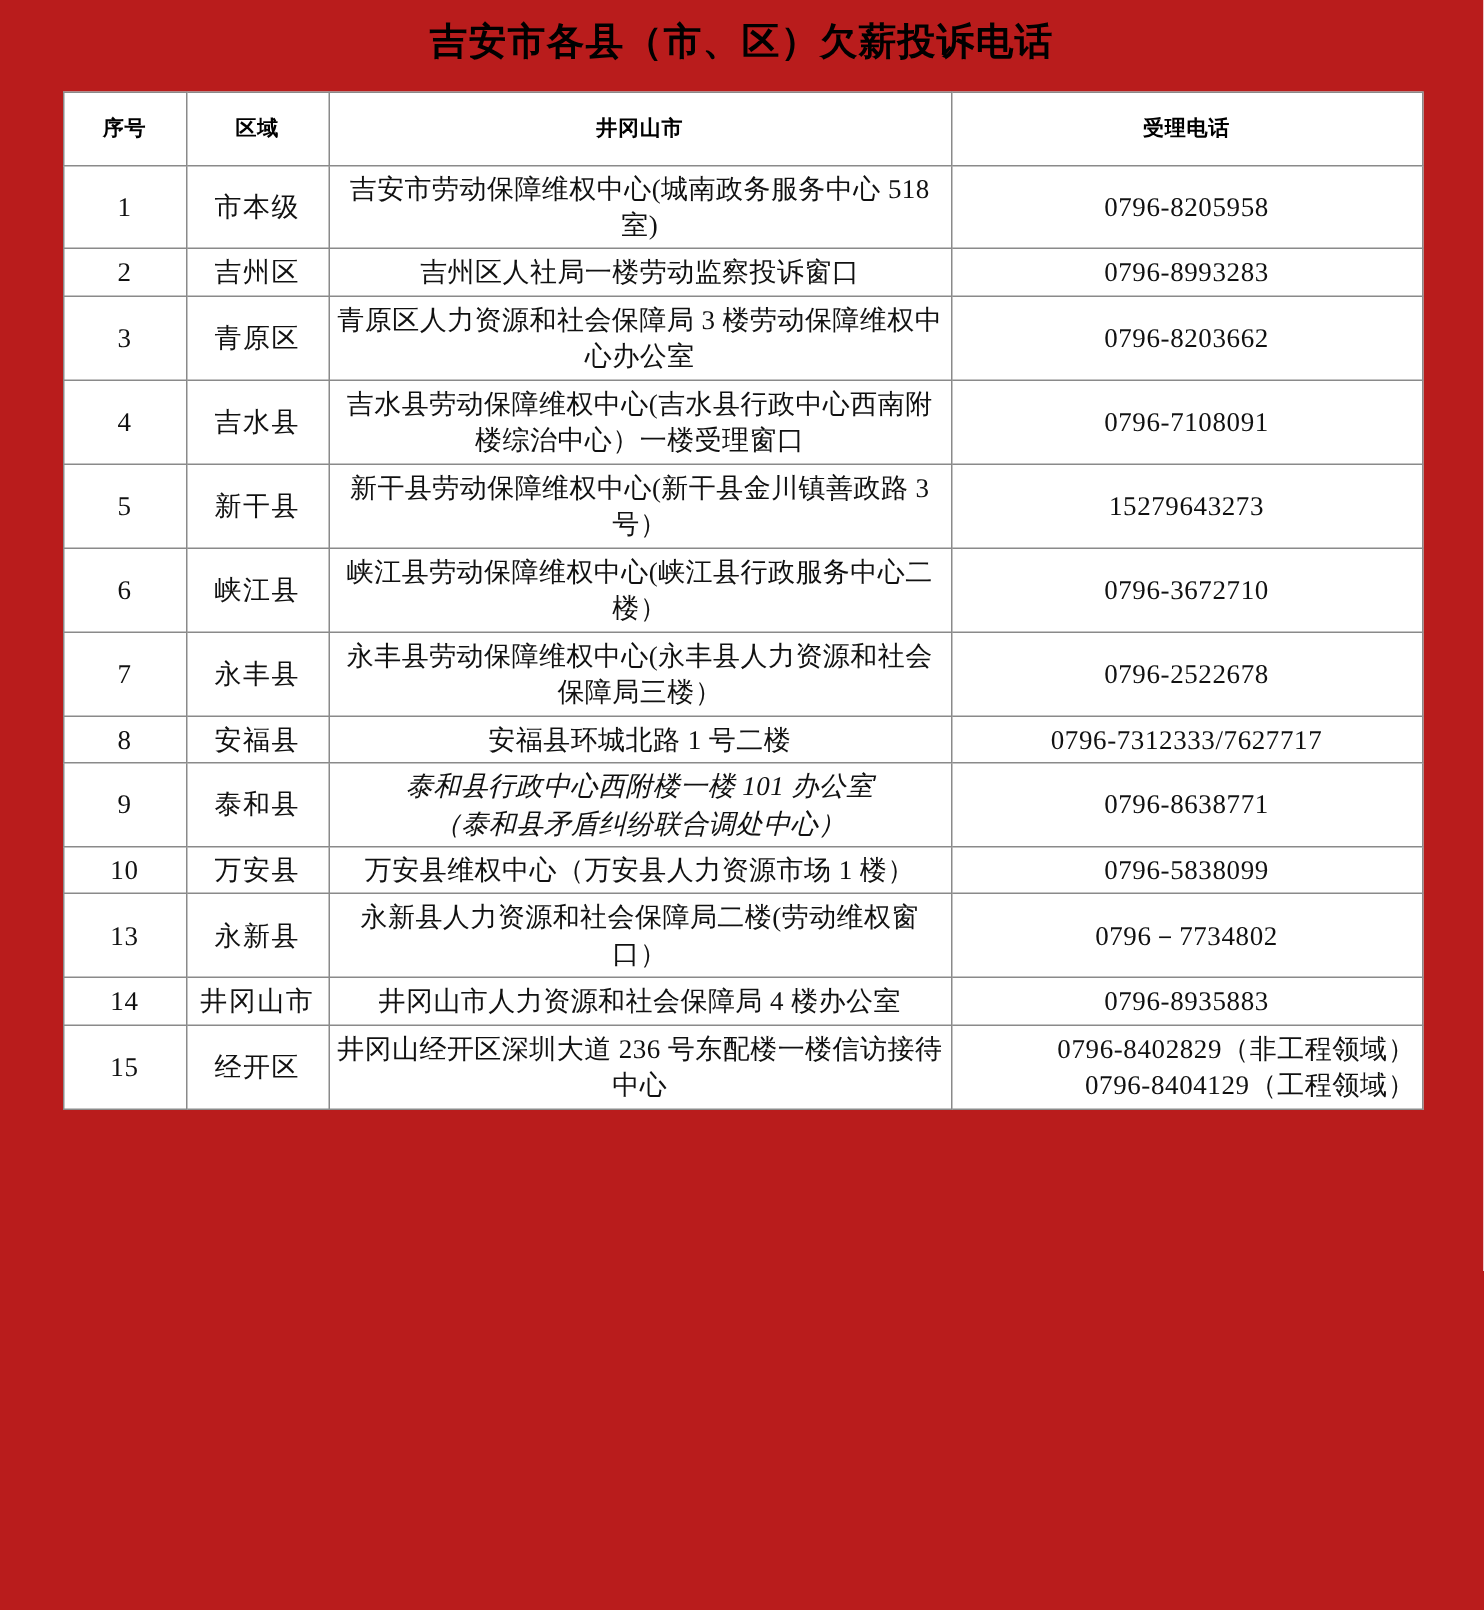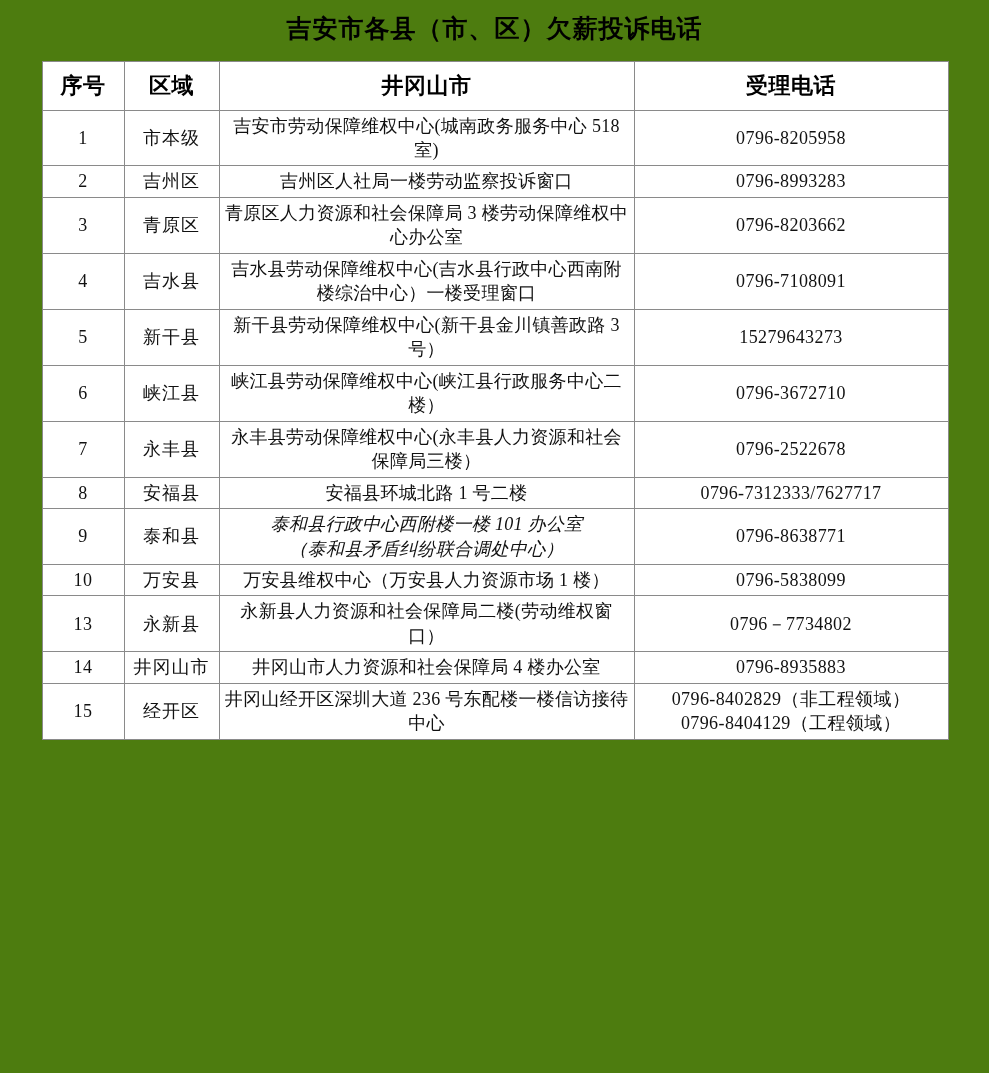--- a/index.html
+++ b/index.html
@@ -11,21 +11,21 @@
     width: 989px;
     height: 1073px;
     font-family: "Liberation Serif", "DejaVu Serif", serif;
     color: #1a1a1a;
     overflow: hidden;
   }
   .page {
     width: 989px;
     height: 1073px;
     position: relative;
-    background: #4d7c0f;
+    background: #b91c1c;
     box-sizing: border-box;
   }
   .doc-title {
     text-align: center;
     font-size: 25px;
     font-weight: bold;
     letter-spacing: 1px;
     color: #000000;
     padding-top: 10px;
     line-height: 1.5;
@@ -46,21 +46,21 @@
   table.contact-table td {
     border: 1px solid #8a8a8a;
     text-align: center;
     vertical-align: middle;
     color: #111111;
     padding: 3px 4px;
     box-sizing: border-box;
   }
   table.contact-table thead th {
     font-weight: bold;
-    font-size: 22px;
+    font-size: 14px;
     height: 49px;
     letter-spacing: 0.5px;
     color: #000000;
   }
   table.contact-table tbody td {
     font-size: 18px;
     line-height: 1.36;
   }
   td.col-idx {
     font-size: 18px;
@@ -74,21 +74,21 @@
   td.col-place {
     font-size: 18px;
     letter-spacing: 0.3px;
     padding-left: 7px;
     padding-right: 7px;
   }
   td.col-phone {
     font-size: 18px;
     letter-spacing: 0.4px;
   }
-  .phone-line { display: block; white-space: nowrap; }
+  .phone-line { display: block; white-space: nowrap; text-align: right; }
   .place-line { display: block; font-style: italic; }
   col.c1 { width: 82px; }
   col.c2 { width: 95px; }
   col.c3 { width: 415px; }
   col.c4 { width: 314px; }
 </style>
 </head>
 <body>
 
 <div class="page">

